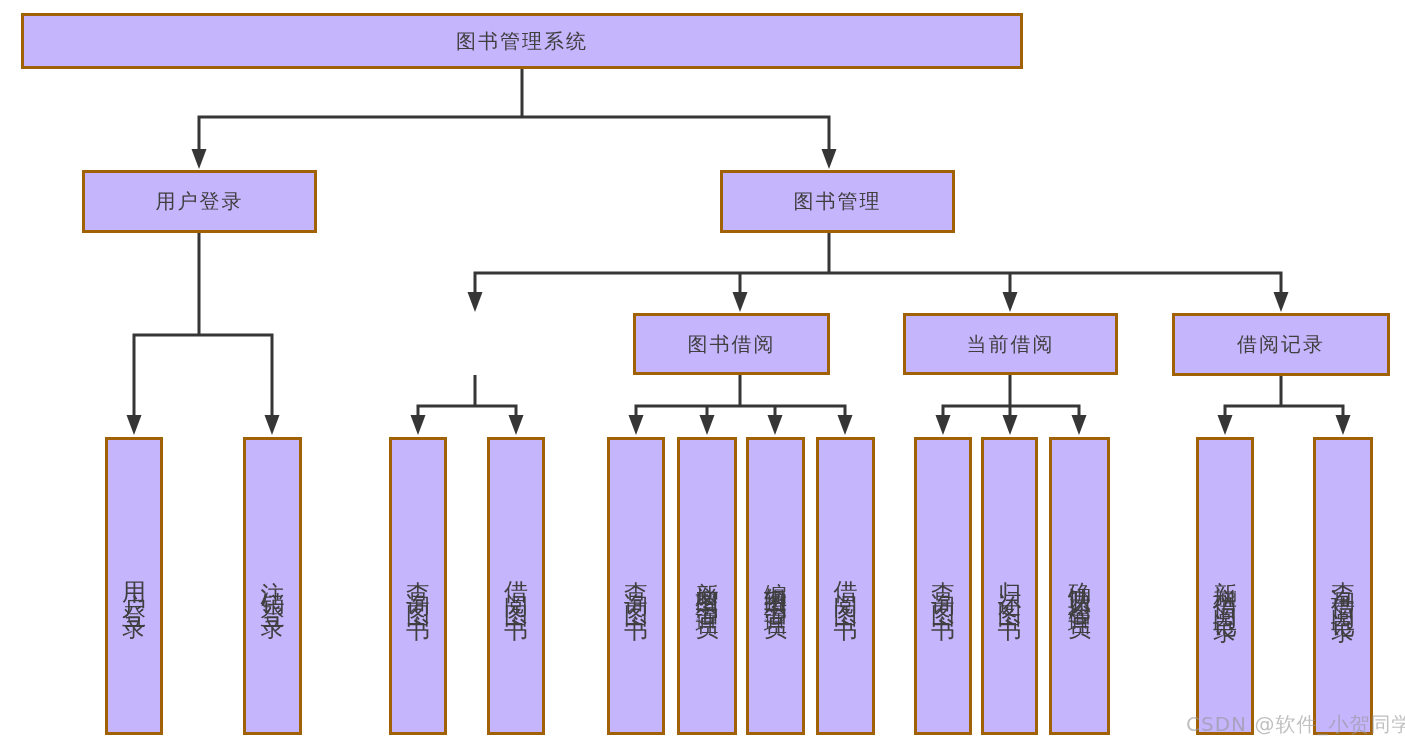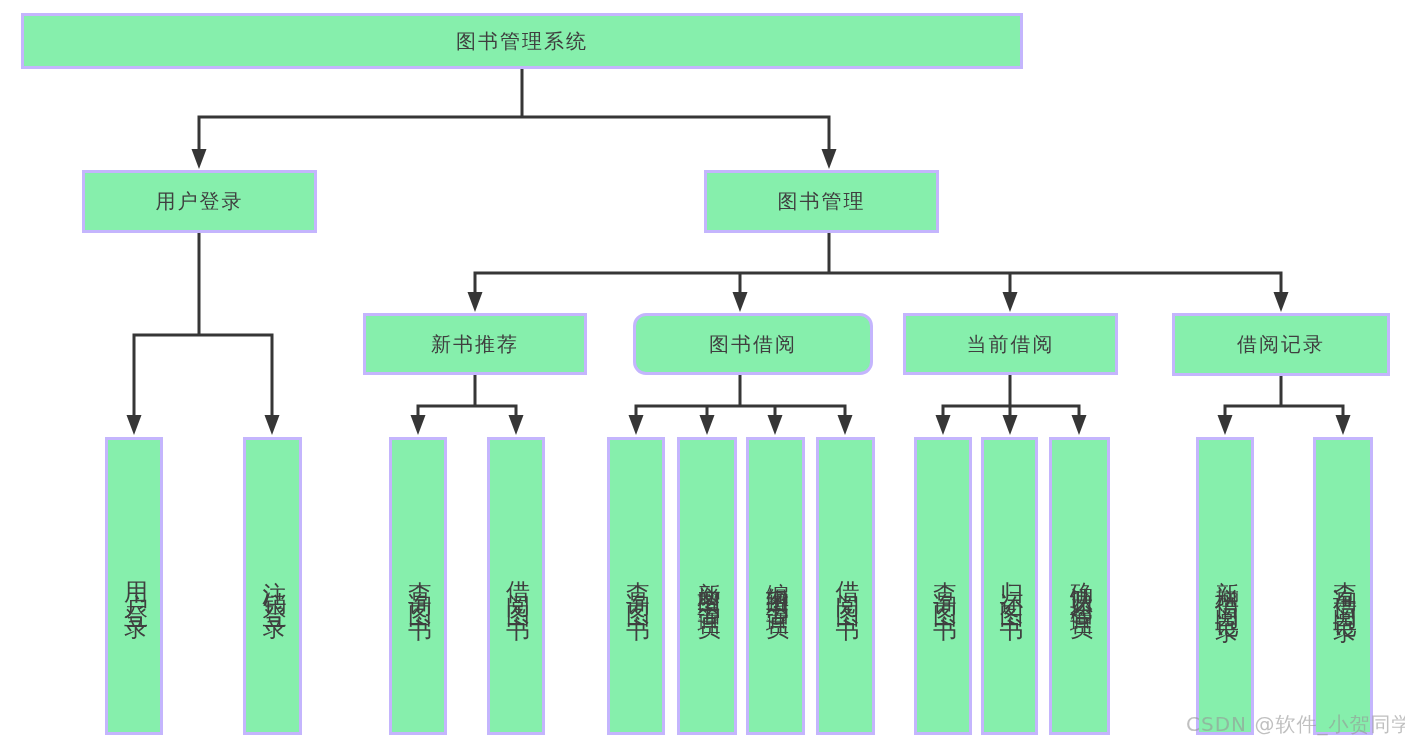--- a/index.html
+++ b/index.html
@@ -7,27 +7,26 @@
     position:relative;
     width:1405px;height:747px;
     background:#ffffff;
     font-family:"DejaVu Sans","Liberation Sans",sans-serif;
     overflow:hidden;
   }
   svg.connectors{position:absolute;left:0;top:0;width:1405px;height:747px;}
   .node{
     position:absolute;
     box-sizing:border-box;
-    border:3px solid #c4b5fd;
-    background:#86efac;
+    border:3px solid #a16207;
+    background:#c4b5fd;
     color:#3f3f3f;
     display:flex;
     align-items:center;
     justify-content:center;
-    font-family:Liberation Mono, monospace;
   }
   .h-node{font-size:20px;letter-spacing:2px;white-space:nowrap;}
   .v-node span{
     writing-mode:vertical-rl;
     text-orientation:mixed;
     font-size:24px;
     letter-spacing:12px;
     line-height:1;
     white-space:nowrap;
   }
@@ -87,24 +86,23 @@
       <polygon points="1002.5,415 1017.5,415 1010,435"></polygon>
       <polygon points="1071.5,415 1086.5,415 1079,435"></polygon>
       <polygon points="1217.5,415 1232.5,415 1225,435"></polygon>
       <polygon points="1335.5,415 1350.5,415 1343,435"></polygon>
     </g>
   </svg>
 
   <div class="node h-node" style="left:21px;top:13px;width:1002px;height:56px;">图书管理系统</div>
 
   <div class="node h-node" style="left:82px;top:170px;width:235px;height:63px;">用户登录</div>
-  <div class="node h-node" style="left:704px;top:170px;width:235px;height:63px;">图书管理</div>
+  <div class="node h-node" style="left:720px;top:170px;width:235px;height:63px;">图书管理</div>
 
-  <div class="node h-node" style="left:363px;top:313px;width:224px;height:62px;">新书推荐</div>
-  <div class="node h-node" style="left:633px;top:313px;width:240px;height:62px;border-radius:13px;">图书借阅</div>
+  <div class="node h-node" style="left:633px;top:313px;width:197px;height:62px;">图书借阅</div>
   <div class="node h-node" style="left:903px;top:313px;width:215px;height:62px;text-align:center;">当前借阅</div>
   <div class="node h-node" style="left:1172px;top:313px;width:218px;height:63px;">借阅记录</div>
 
   <div class="node v-node" style="left:105px;top:437px;width:58px;height:298px;">
     <span>用户登录</span>
     </div>
   <div class="node v-node" style="left:243px;top:437px;width:59px;height:298px;">
     <span>注销登录</span>
     </div>
 

